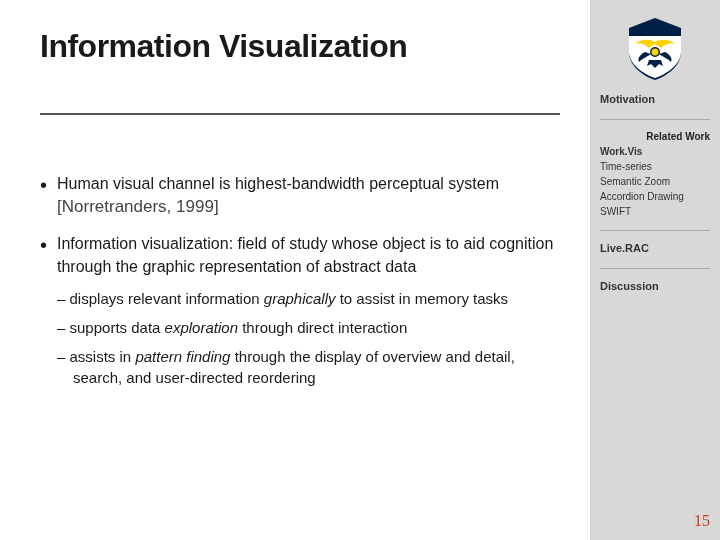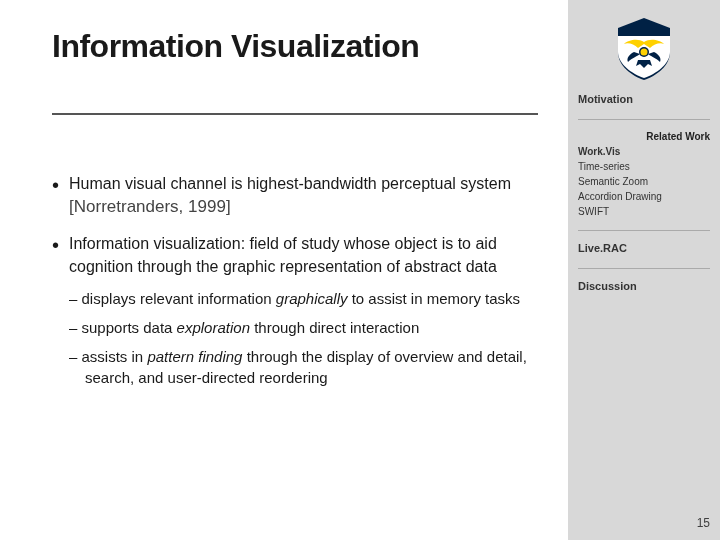--- a/index.html
+++ b/index.html
@@ -18,21 +18,21 @@
       height: 540px;
       background: #fff;
       display: flex;
       flex-direction: row;
       position: relative;
     }
 
     
     .main-content {
       flex: 1;
-      padding: 28px 30px 20px 52px;
+      padding: 28px 30px 20px 40px;
       display: flex;
       flex-direction: column;
       gap: 40px;
     }
 
     .slide-title {
       font-size: 32px;
       font-weight: bold;
       color: #1a1a1a;
       margin-bottom: 8px;
@@ -95,21 +95,21 @@
     .sub-bullet-item::before {
       content: "– ";
     }
 
     .italic {
       font-style: italic;
     }
 
     
     .sidebar {
-      width: 152px;
+      width: 130px;
       background: #d8d8d8;
       display: flex;
       flex-direction: column;
       padding: 10px 0 10px 0;
       position: relative;
     }
 
     .sidebar-section {
       padding: 5px 10px;
     }
@@ -143,22 +143,23 @@
     .sidebar-divider {
       border: none;
       border-top: 1px solid #aaa;
       margin: 6px 10px;
     }
 
     .page-number {
       position: absolute;
       bottom: 10px;
       right: 10px;
-      font-size: 12px;
-      color: #404040;
+      font-size: 16px;
+      color: #c2410c;
+      font-family: Liberation Serif, serif;
     }
 
     
     .logo-container {
       display: flex;
       justify-content: center;
       margin-bottom: 6px;
       padding-top: 4px;
     }
   </style>

